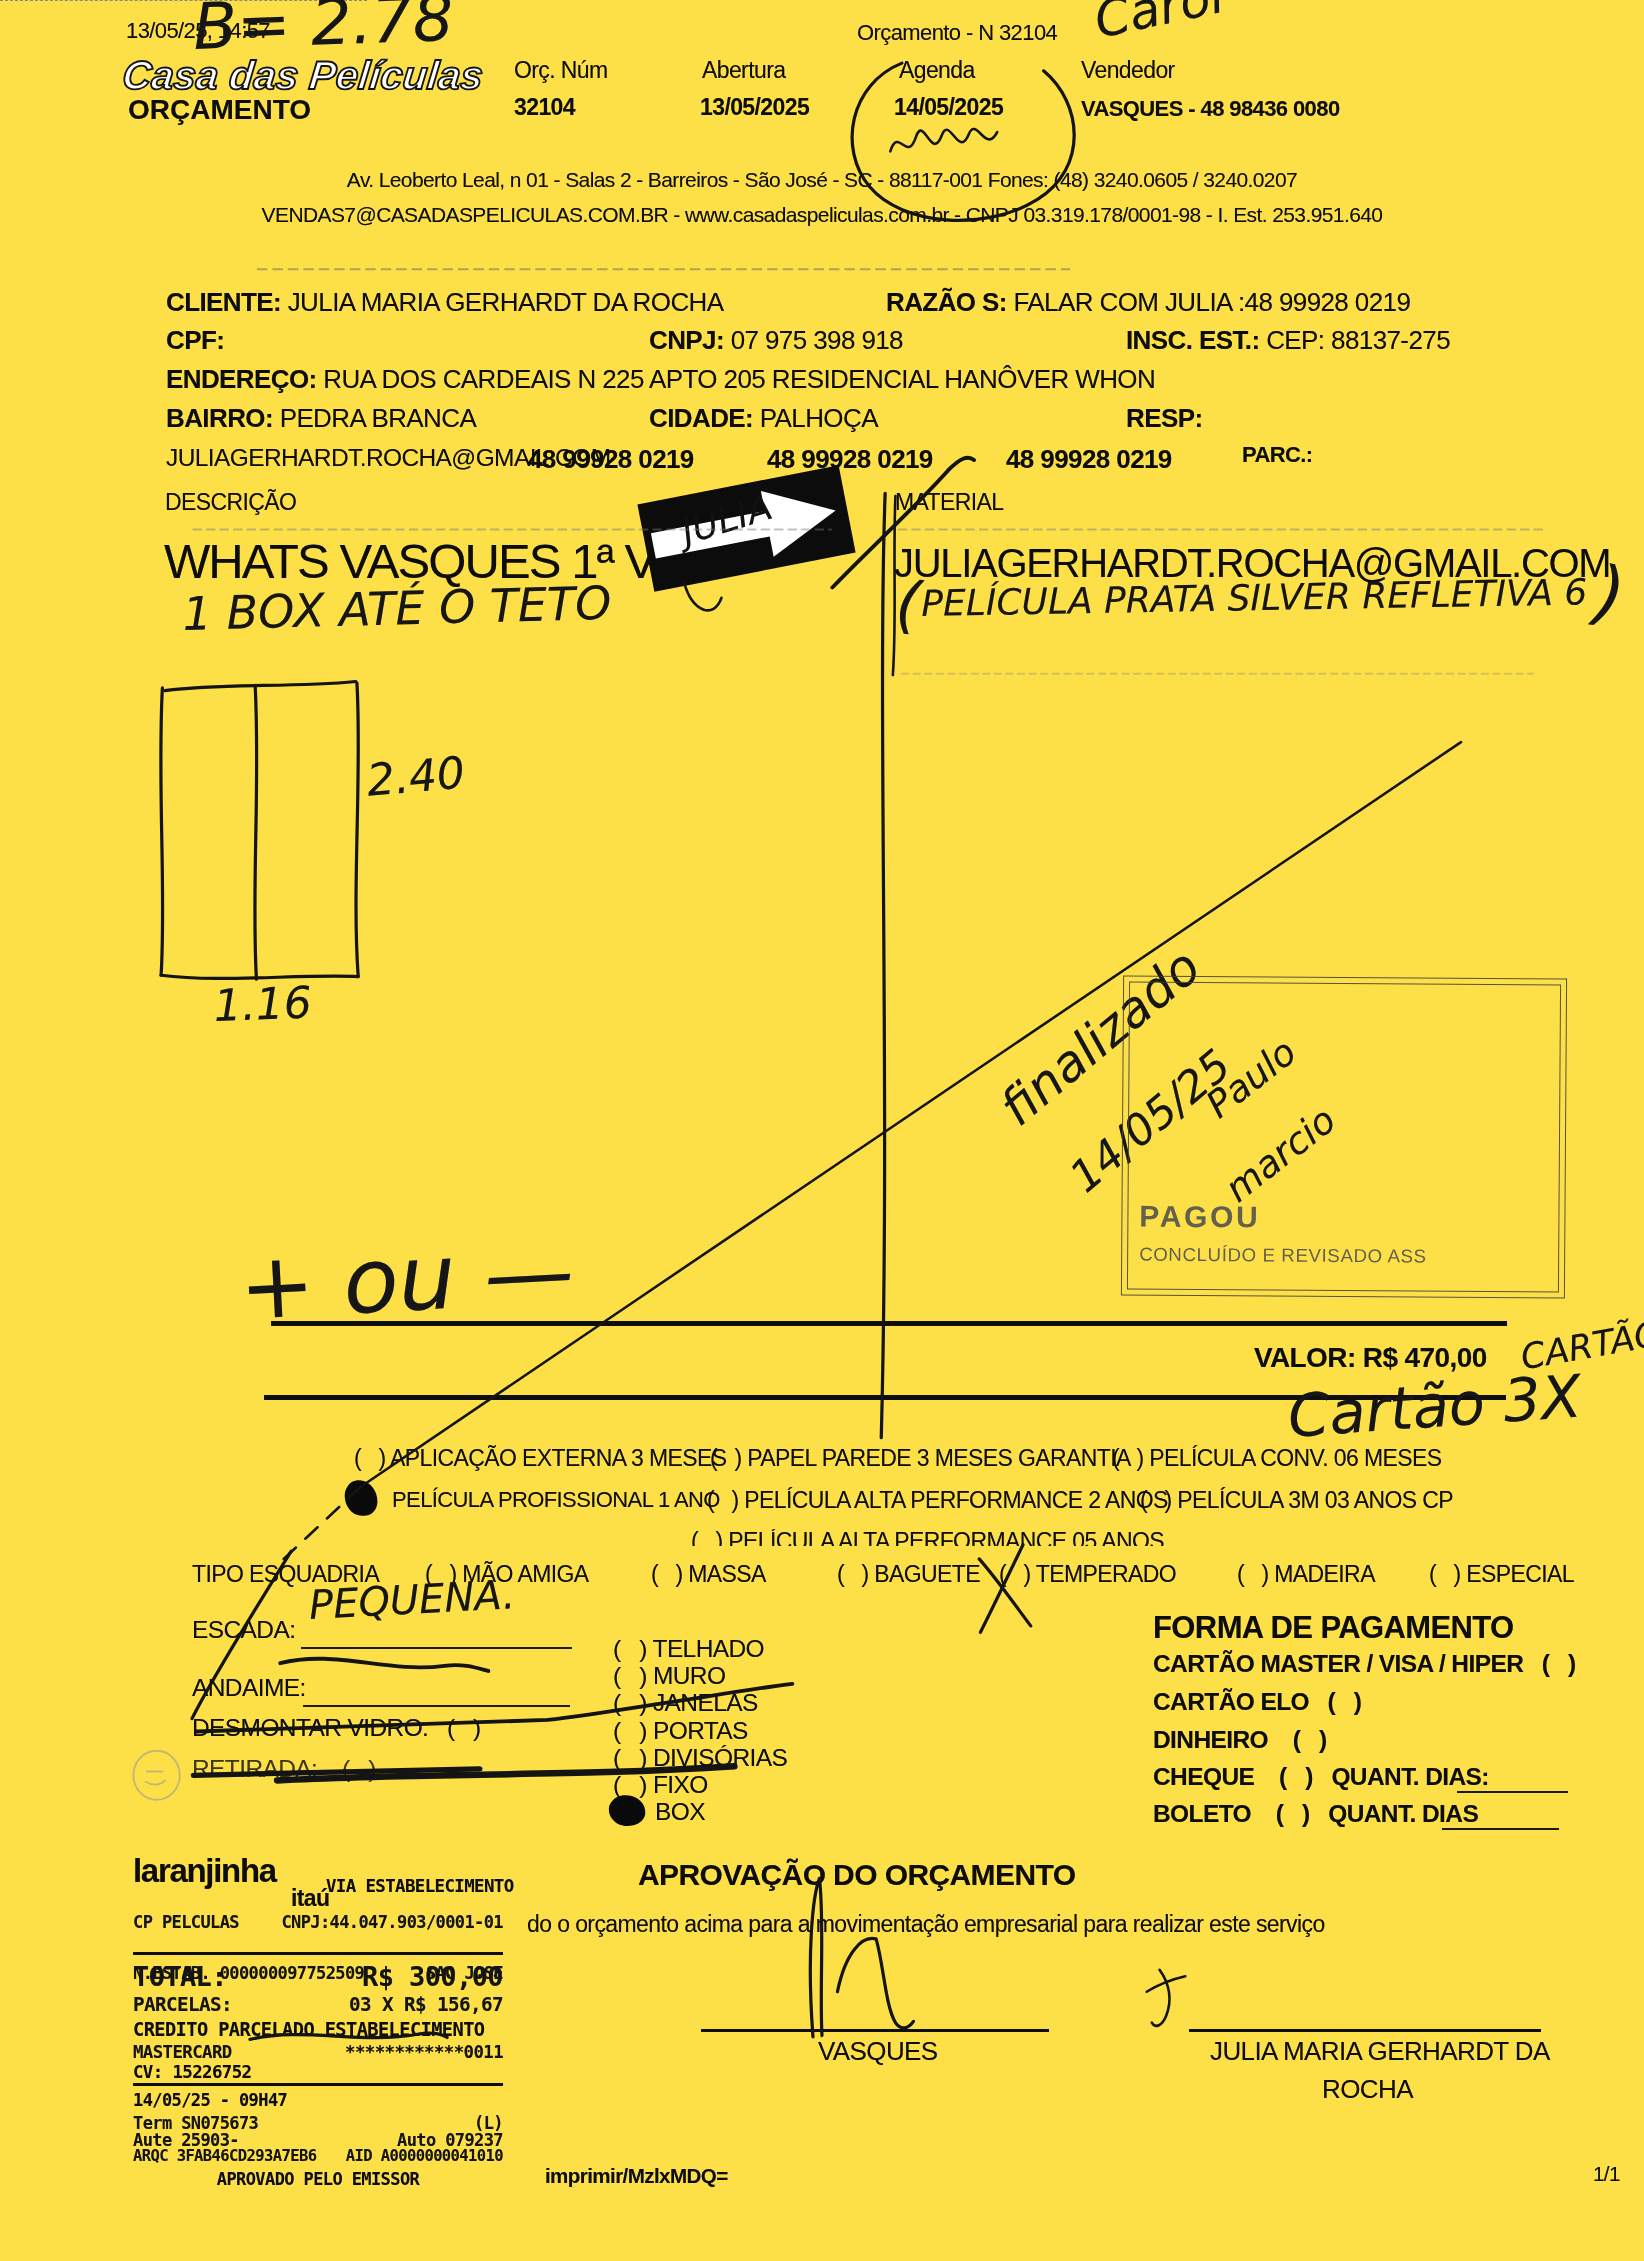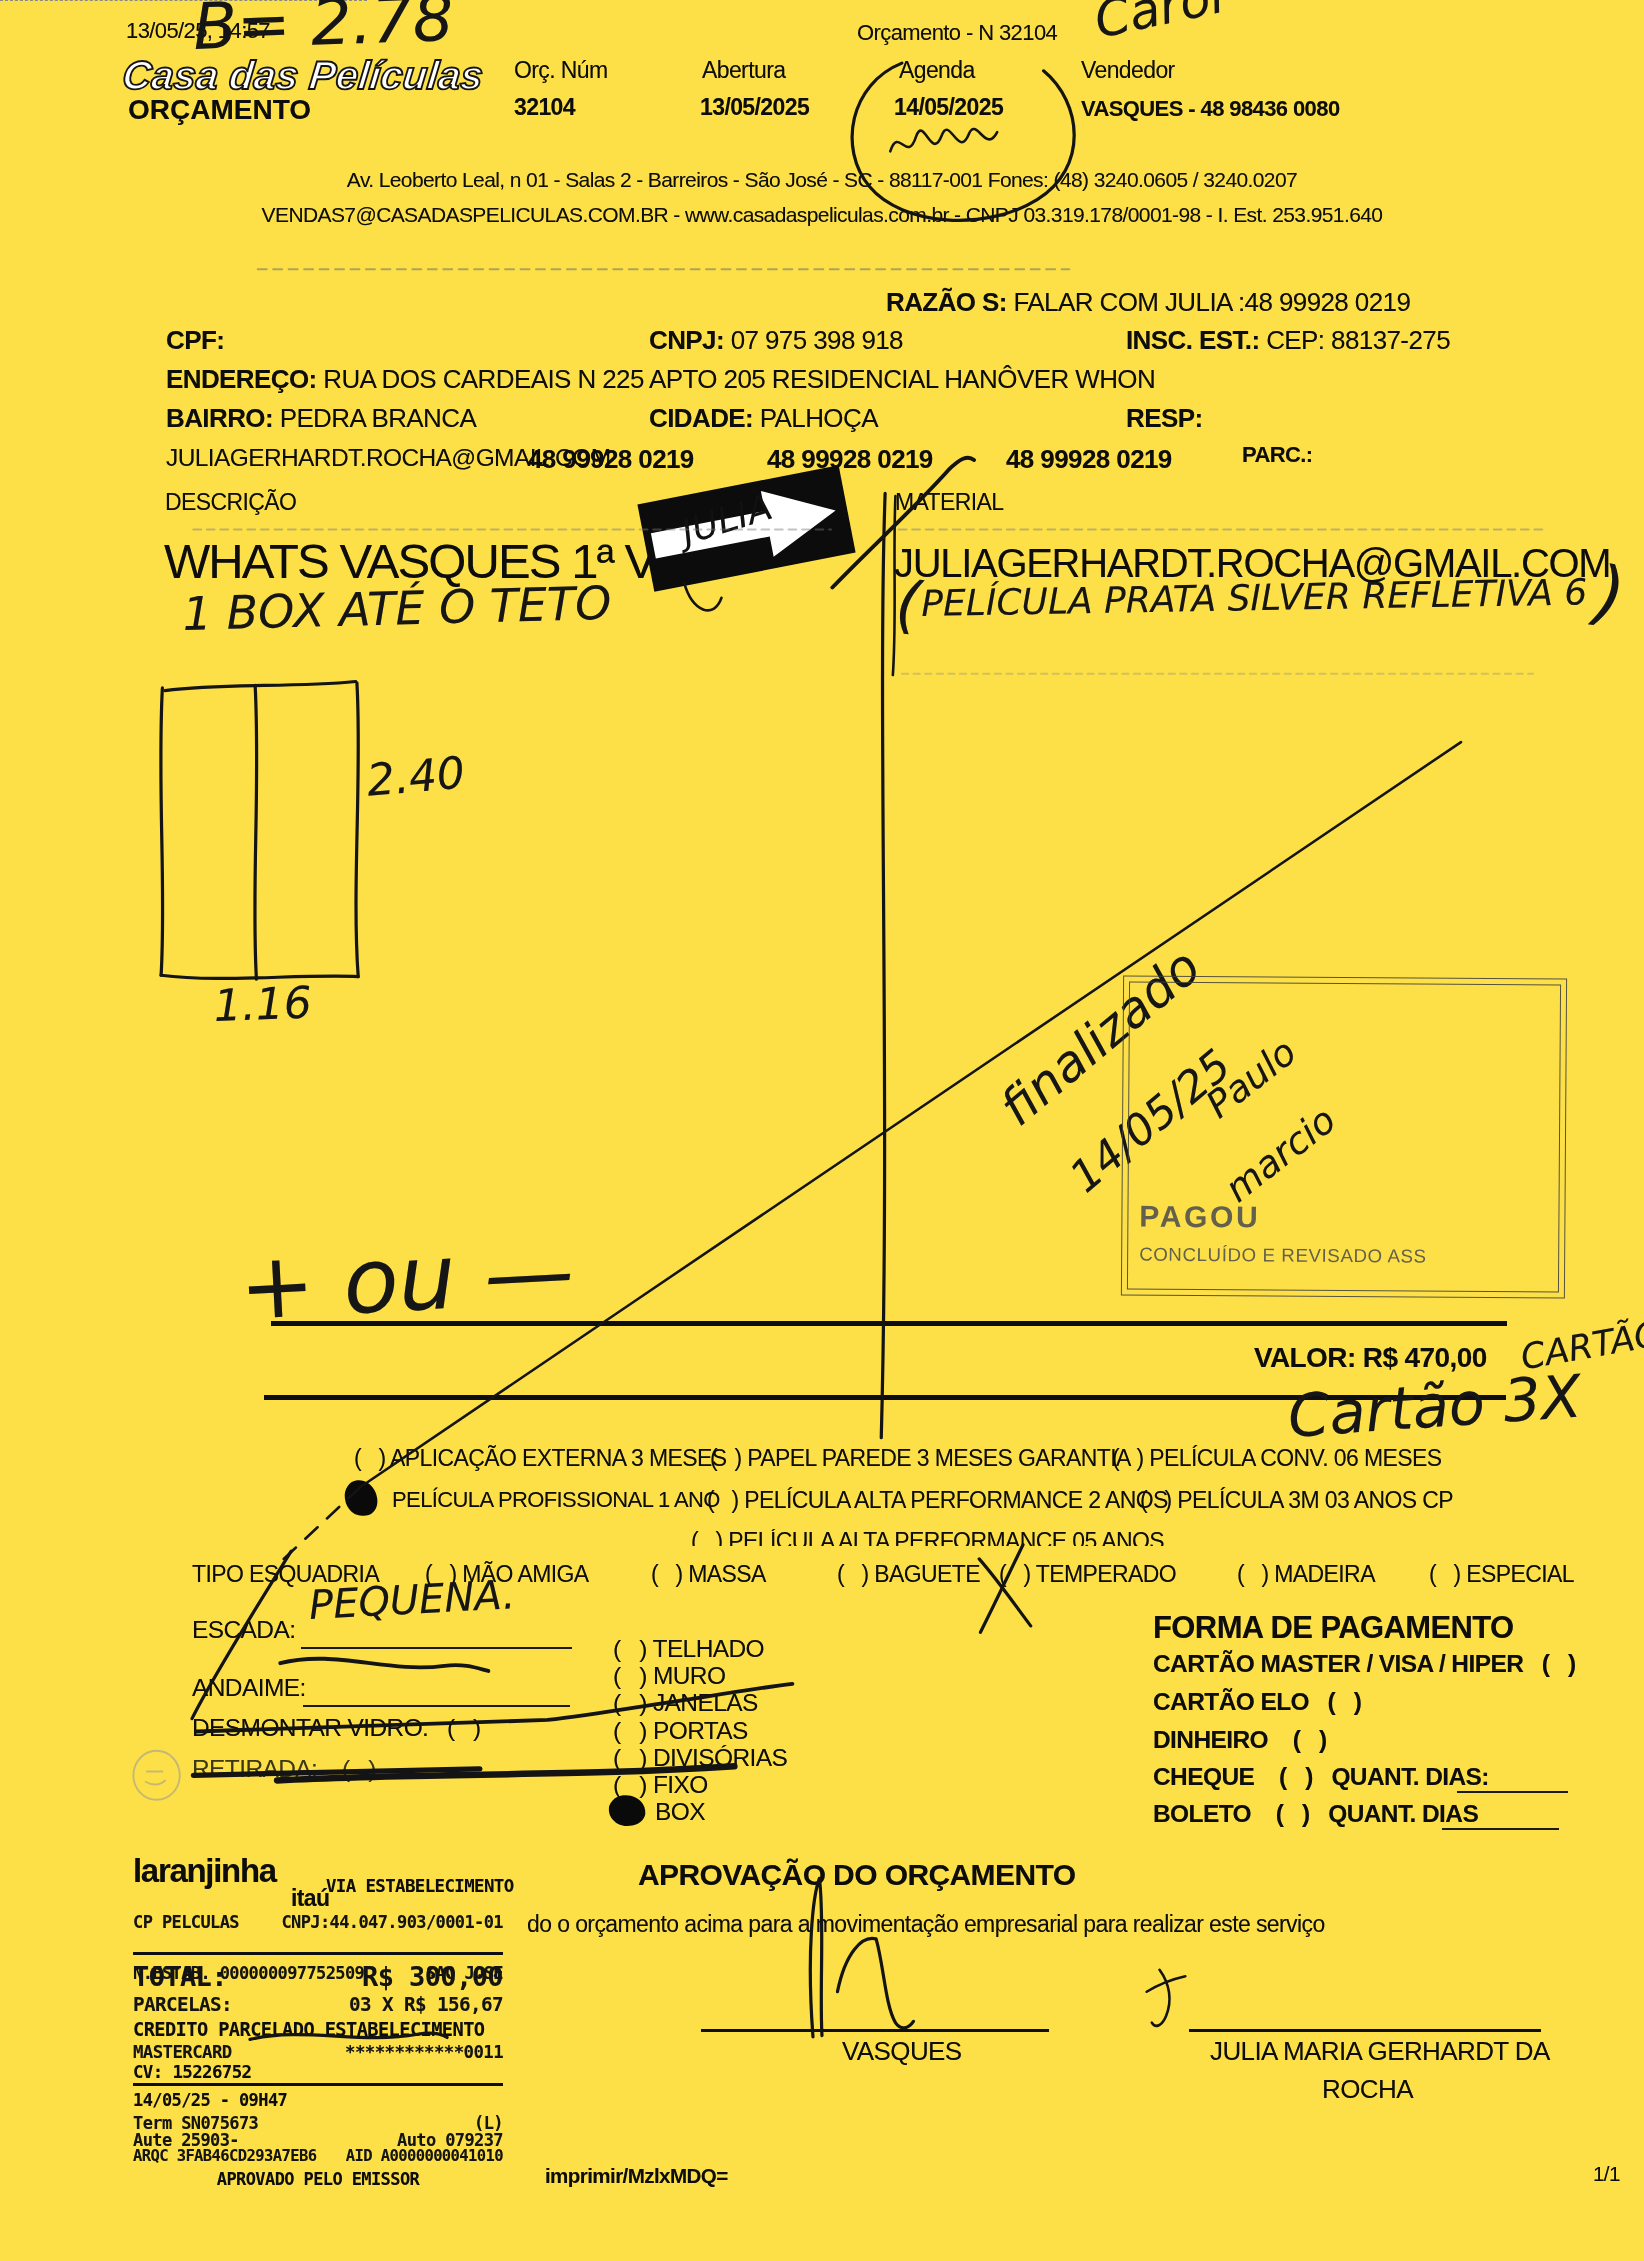--- a/index.html
+++ b/index.html
@@ -46,20 +46,21 @@
   <div class="t" style="left:702px;top:58px;font-size:23px;">Abertura</div>
   <div class="t b" style="left:700px;top:95px;font-size:23px;">13/05/2025</div>
   <div class="t" style="left:899px;top:58px;font-size:23px;">Agenda</div>
   <div class="t b" style="left:894px;top:95px;font-size:23px;">14/05/2025</div>
   <div class="t" style="left:1081px;top:58px;font-size:23px;">Vendedor</div>
   <div class="t b" style="left:1081px;top:97px;font-size:22px;">VASQUES - 48 98436 0080</div>
 
   <div class="t cen" style="left:0;top:169px;width:1644px;font-size:21px;">Av. Leoberto Leal, n 01 - Salas 2 - Barreiros - São José - SC - 88117-001 Fones: (48) 3240.0605 / 3240.0207</div>
   <div class="t cen" style="left:0;top:204px;width:1644px;font-size:21px;">VENDAS7@CASADASPELICULAS.COM.BR - www.casadaspeliculas.com.br - CNPJ 03.319.178/0001-98 - I. Est. 253.951.640</div>
 
+  <div class="t" style="left:166px;top:289px;font-size:26px;"><span class="b">CLIENTE:</span><span> JULIA MARIA GERHARDT DA ROCHA</span></div>
   <div class="t" style="left:886px;top:289px;font-size:26px;"><span class="b">RAZÃO S:</span><span> FALAR COM JULIA :48 99928 0219</span></div>
 
   <div class="t b" style="left:166px;top:327px;font-size:26px;">CPF:</div>
   <div class="t" style="left:649px;top:327px;font-size:26px;"><span class="b">CNPJ:</span><span> 07 975 398 918</span></div>
   <div class="t" style="left:1126px;top:327px;font-size:26px;"><span class="b">INSC. EST.:</span><span> CEP: 88137-275</span></div>
 
   <div class="t" style="left:166px;top:366px;font-size:26px;"><span class="b">ENDEREÇO:</span><span> RUA DOS CARDEAIS N 225 APTO 205 RESIDENCIAL HANÔVER WHON</span></div>
 
   <div class="t" style="left:166px;top:405px;font-size:26px;"><span class="b">BAIRRO:</span><span> PEDRA BRANCA</span></div>
   <div class="t" style="left:649px;top:405px;font-size:26px;"><span class="b">CIDADE:</span><span> PALHOÇA</span></div>
@@ -175,21 +176,21 @@
   <div class="t mono" style="left:133px;top:2092px;font-size:17px;">14/05/25 - 09H47</div>
   <div class="rrow" style="left:133px;top:2113px;width:370px;font-size:17px;"><span>Term SN075673</span><span>(L)</span></div>
   <div class="rrow" style="left:133px;top:2130px;width:370px;font-size:17px;"><span>Aute 25903-</span><span>Auto 079237</span></div>
   <div class="rrow" style="left:133px;top:2147px;width:370px;font-size:15.5px;"><span>ARQC 3FAB46CD293A7EB6</span><span>AID A0000000041010</span></div>
   <div class="t mono cen" style="left:133px;top:2171px;width:370px;font-size:17px;">APROVADO PELO EMISSOR</div>
 
   <div class="t b" style="left:638px;top:1859px;font-size:30px;">APROVAÇÃO DO ORÇAMENTO</div>
   <div class="t" style="left:527px;top:1912px;font-size:23px;">do o orçamento acima para a movimentação empresarial para realizar este serviço</div>
 
   <div class="line" style="left:701px;top:2029px;width:348px;height:2.6px;"></div>
-  <div class="t" style="left:818px;top:2038px;font-size:26px;margin-left:24px;">VASQUES</div>
+  <div class="t" style="left:818px;top:2038px;font-size:26px;">VASQUES</div>
 
   <div class="line" style="left:1189px;top:2029px;width:352px;height:2.6px;"></div>
   <div class="t" style="left:1210px;top:2038px;font-size:26px;">JULIA MARIA GERHARDT DA</div>
   <div class="t" style="left:1322px;top:2076px;font-size:26px;">ROCHA</div>
 
   <div class="t b" style="left:545px;top:2165px;font-size:20.6px;">imprimir/MzlxMDQ=</div>
   <div class="t" style="left:1593px;top:2163px;font-size:20.6px;">1/1</div>
 
   <svg class="overlay" width="1644" height="2261" viewBox="0 0 2552 3510">
     <g fill="none" stroke="#141414" stroke-linecap="round" stroke-linejoin="round">

